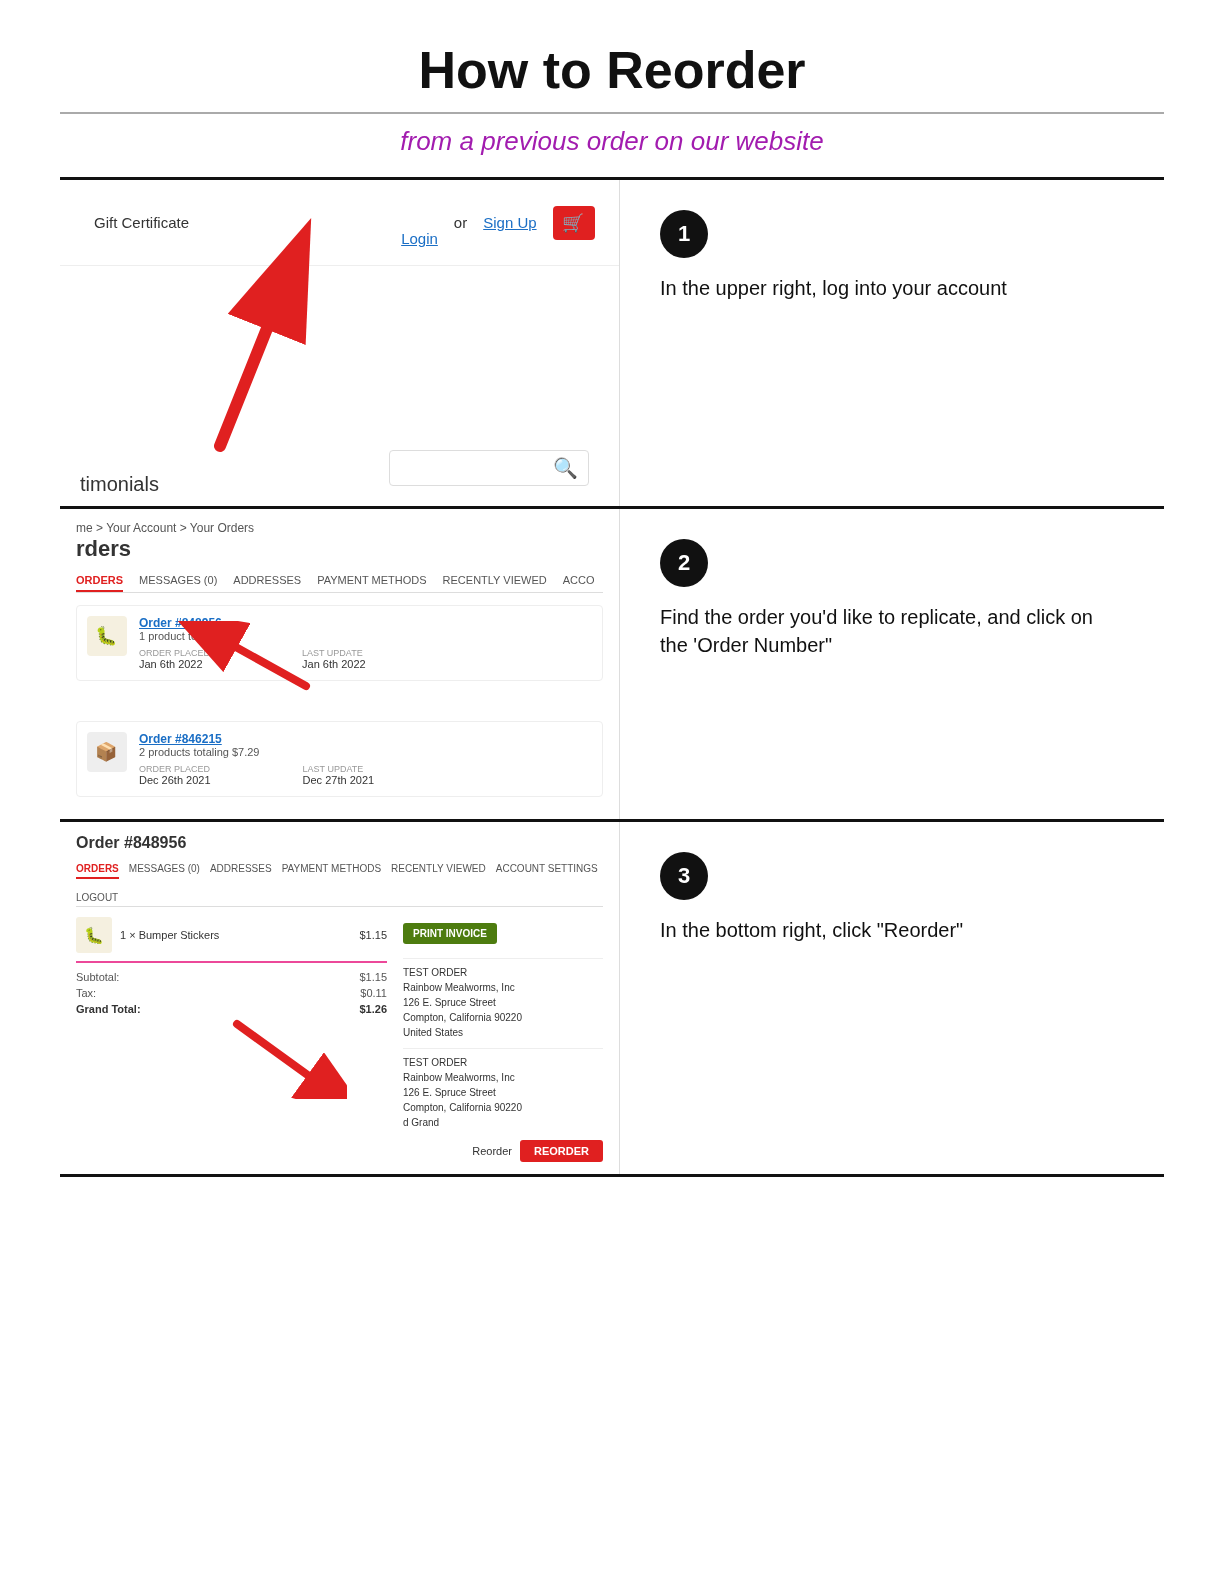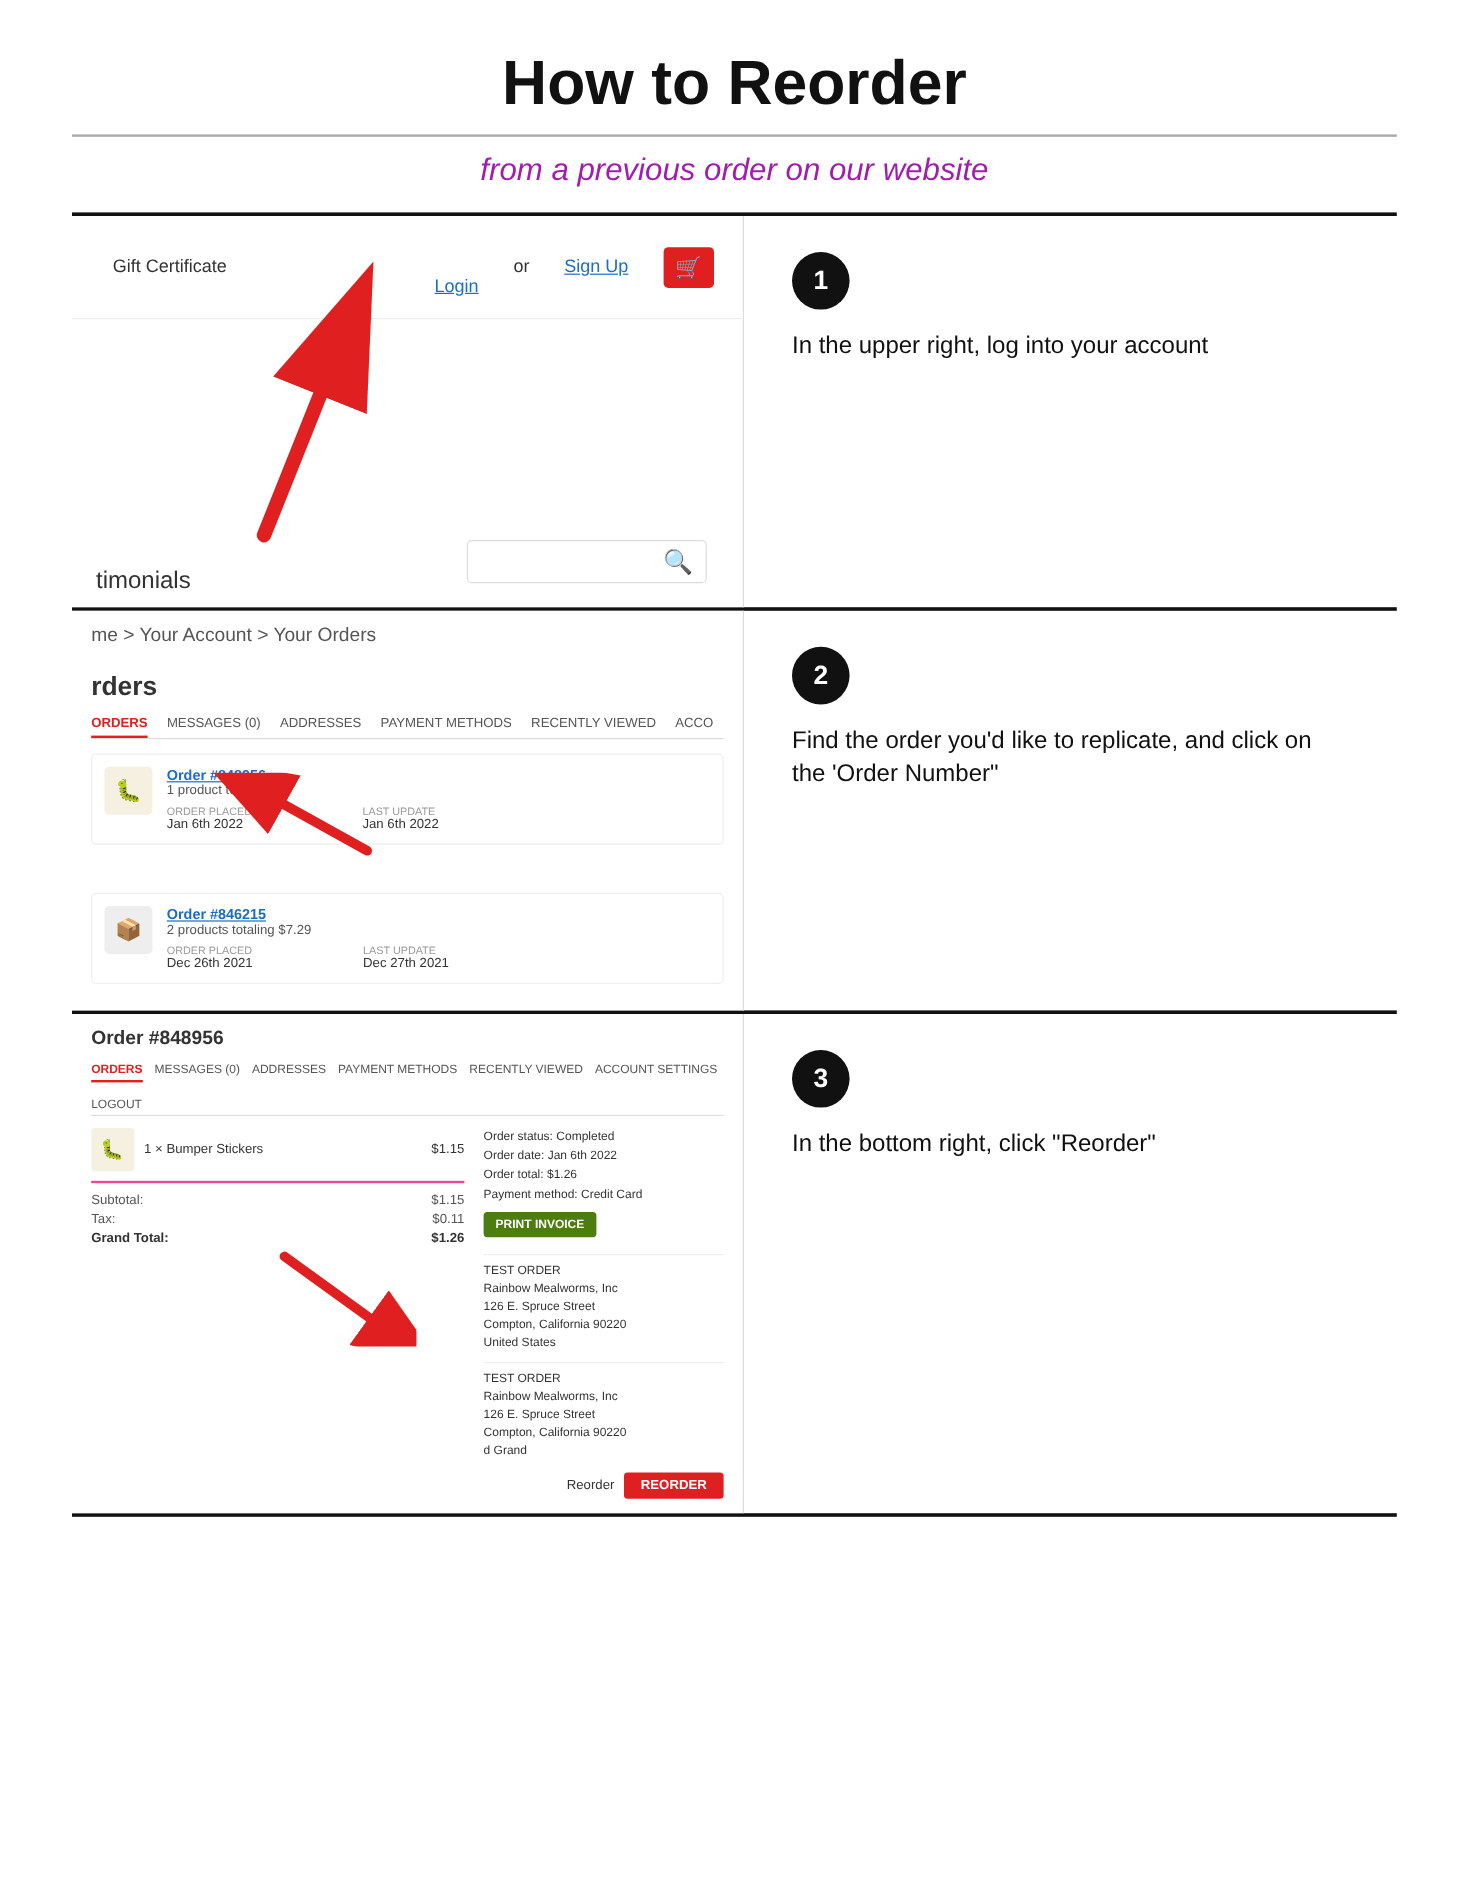--- a/index.html
+++ b/index.html
@@ -84,21 +84,21 @@
       padding: 0;
       background: #fff;
     }
 
     .ss1-header {
       display: flex;
       align-items: center;
       justify-content: flex-end;
       padding: 18px 24px;
       border-bottom: 1px solid #eee;
-      gap: 29px;
+      gap: 16px;
     }
 
     .ss1-gift {
       font-size: 15px;
       color: #333;
       margin-right: auto;
       margin-left: 10px;
     }
 
     .ss1-login {
@@ -165,22 +165,22 @@
 
     
     .ss2 {
       padding: 12px 16px;
       background: #fff;
       font-size: 11px;
     }
 
     .ss2-breadcrumb {
       color: #555;
-      font-size: 16px;
-      margin-bottom: 20px;
+      font-size: 12px;
+      margin-bottom: 1px;
     }
 
     .ss2-title {
       font-size: 22px;
       font-weight: bold;
       color: #333;
       margin-bottom: 8px;
     }
 
     .ss2-tabs {
@@ -564,26 +564,20 @@
               <marker id="arrowhead3" markerWidth="10" markerHeight="7" refX="3" refY="3.5" orient="auto">
                 <polygon points="0 0, 10 3.5, 0 7" fill="#e02020"></polygon>
               </marker>
             </defs>
             <line x1="30" y1="5" x2="120" y2="70" stroke="#e02020" stroke-width="8" marker-end="url(#arrowhead3)" stroke-linecap="round"></line>
           </svg>
         </div>
       </div>
 
       <div class="ss3-right">
-        <div class="ss3-status-box">
-          <div>Order status: Completed</div>
-          <div>Order date: Jan 6th 2022</div>
-          <div>Order total: $1.26</div>
-          <div>Payment method: Credit Card</div>
-        </div>
         <button class="ss3-print-btn">PRINT INVOICE</button>
 
         <div class="ss3-address-block">
           <div>TEST ORDER</div>
           <div>Rainbow Mealworms, Inc</div>
           <div>126 E. Spruce Street</div>
           <div>Compton, California 90220</div>
           <div>United States</div>
         </div>
 

